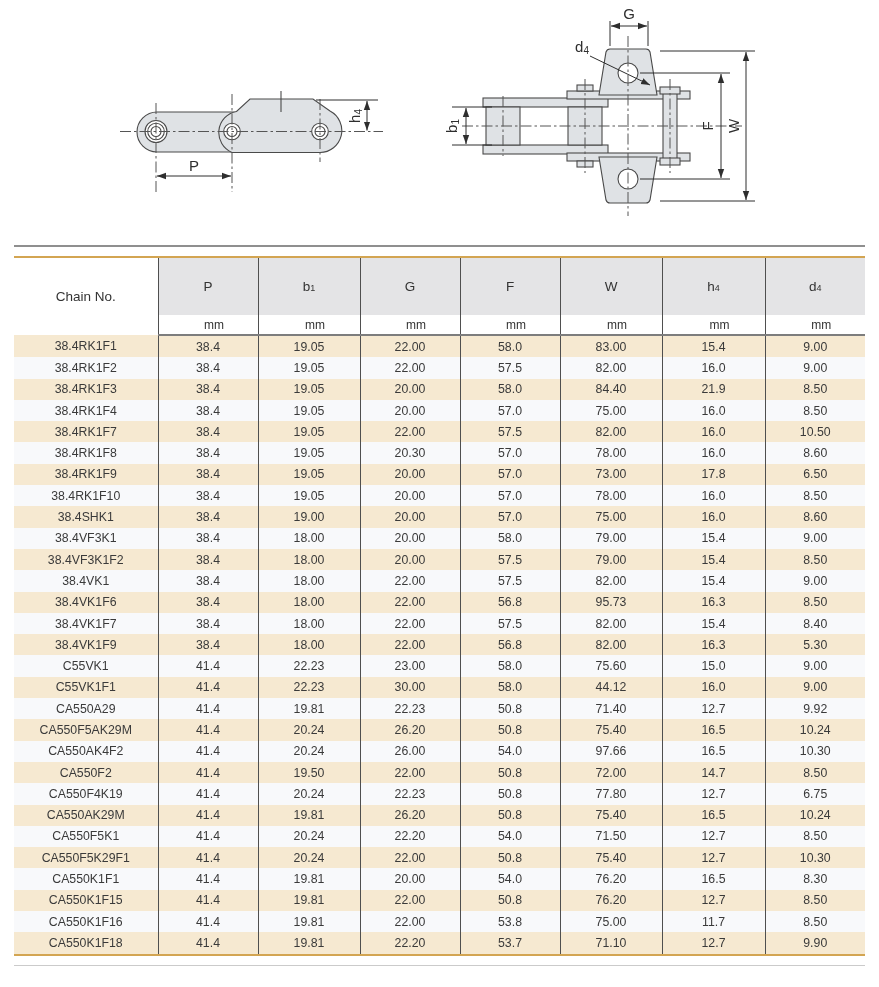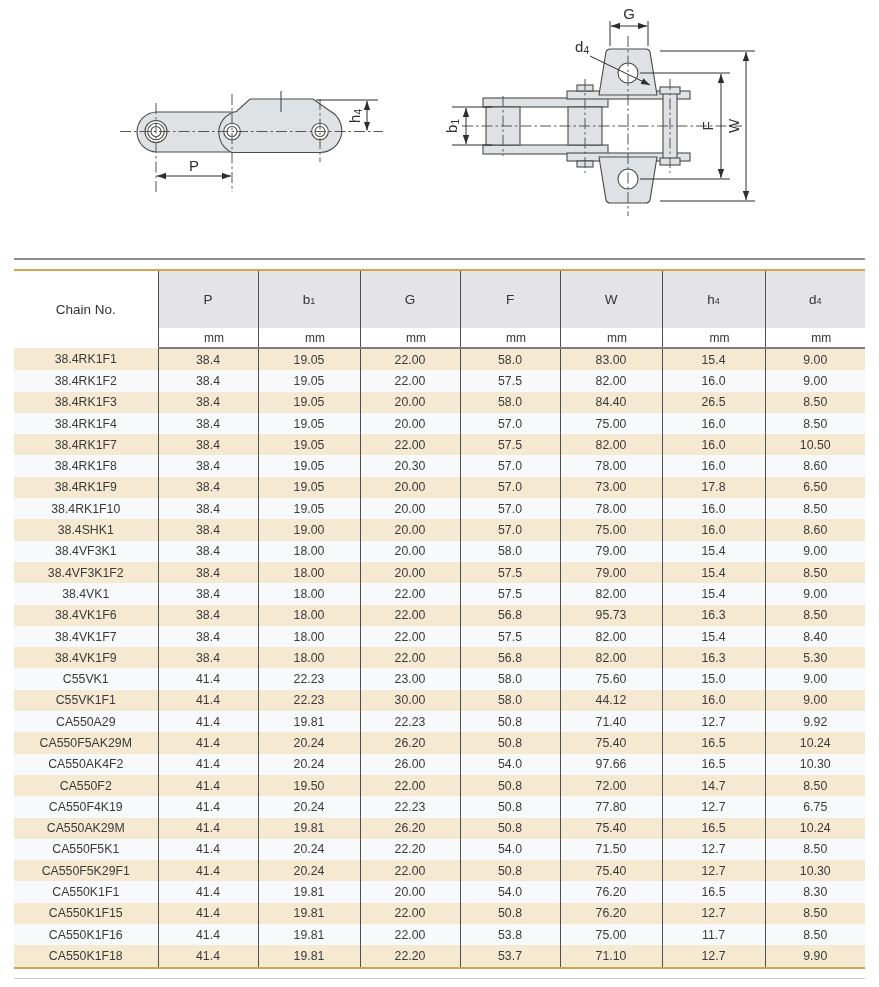--- a/index.html
+++ b/index.html
@@ -5,21 +5,21 @@
   html,body{margin:0;padding:0;}
   body{
     width:879px;height:987px;background:#ffffff;overflow:hidden;position:relative;
     font-family:"Liberation Sans","DejaVu Sans",sans-serif;color:#333;
   }
   
   #diagrams{position:absolute;left:0;top:0;width:879px;height:252px;}
   .dim-label{font-size:15px;fill:#2e2e2e;}
   .dim-sub{font-size:10px;}
   
-  .table-block{position:absolute;left:14px;top:258px;width:851px;}
+  .table-block{position:absolute;left:14px;top:245px;width:851px;}
   .rule-gray-top{height:2px;background:#8f8f8f;}
   .rule-gold{height:2px;background:#d3a552;margin-top:9px;}
   table{border-collapse:collapse;table-layout:fixed;width:851px;}
   th,td{padding:0;border-right:1px solid #4f4f4f;text-align:center;font-weight:normal;}
   th:last-child,td:last-child{border-right:none;}
   .chain-th{background:#ffffff;font-size:13.5px;}
   .param-th{background:#e4e4e6;height:57px;font-size:13.5px;}
   .unit-th{background:#ffffff;height:19px;font-size:12px;border-bottom:2px solid #7d7d7d;padding-left:12px;}
   .sub{font-size:9px;}
   td{height:21.3px;font-size:12.3px;color:#3a3a3a;background:#f8f9fb;}
@@ -188,21 +188,21 @@
           <td>16.0</td>
           <td>9.00</td>
         </tr>
         <tr class="beige">
           <td>38.4RK1F3</td>
           <td>38.4</td>
           <td>19.05</td>
           <td>20.00</td>
           <td>58.0</td>
           <td>84.40</td>
-          <td>26.5</td>
+          <td>21.9</td>
           <td>8.50</td>
         </tr>
         <tr>
           <td>38.4RK1F4</td>
           <td>38.4</td>
           <td>19.05</td>
           <td>20.00</td>
           <td>57.0</td>
           <td>75.00</td>
           <td>16.0</td>

